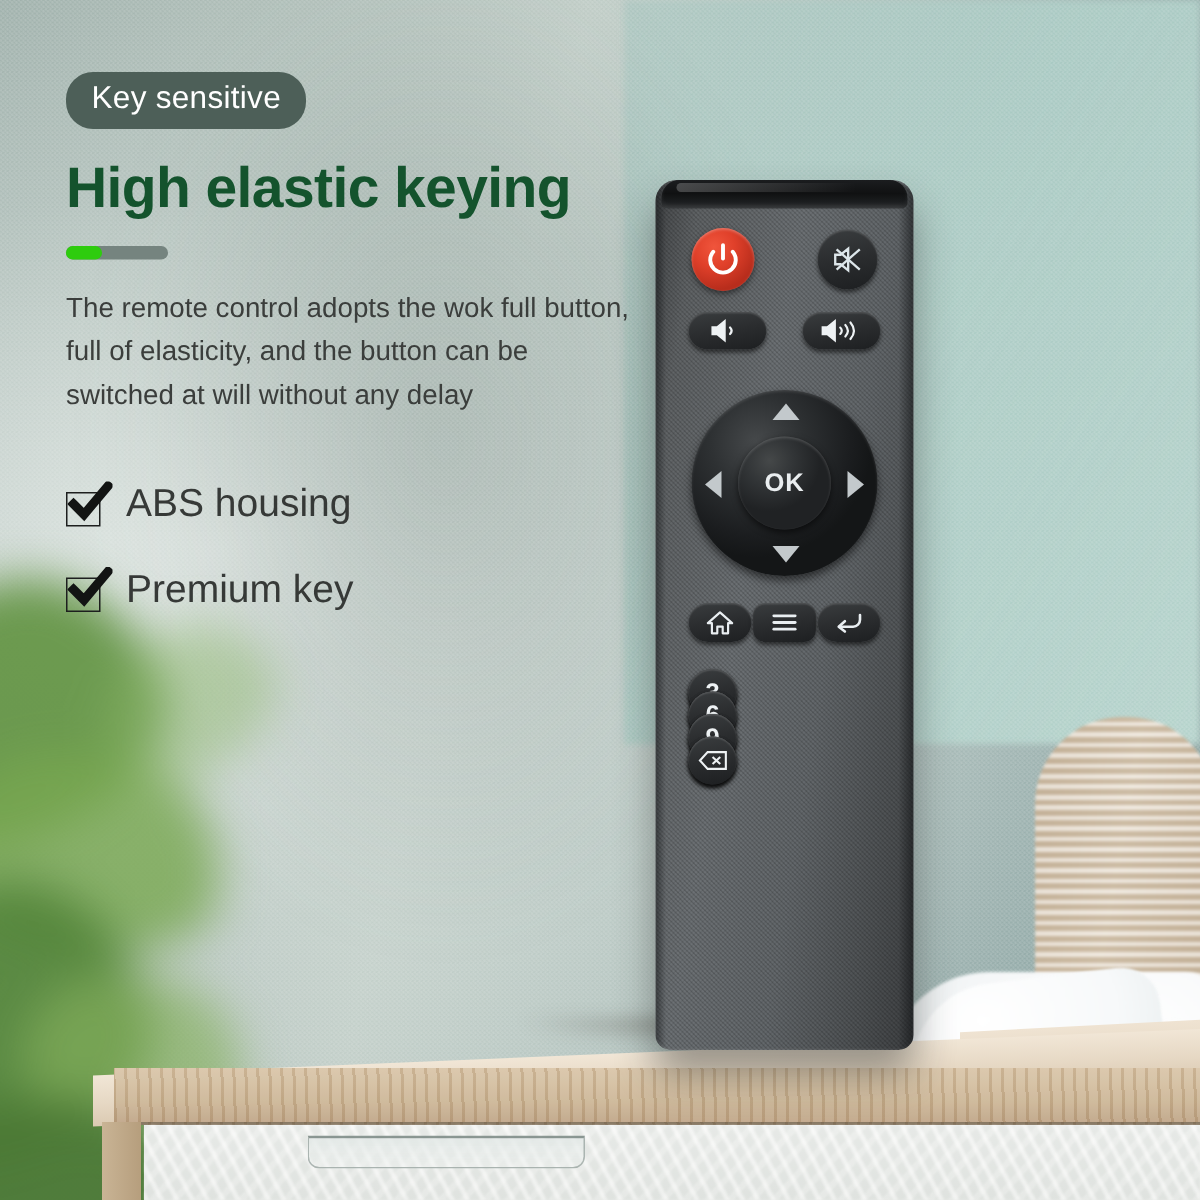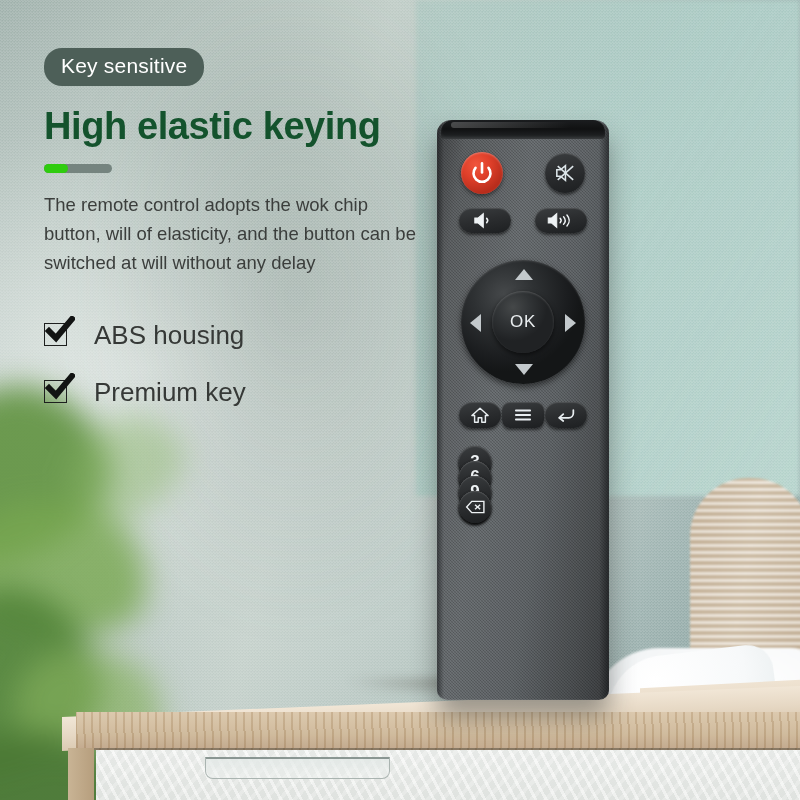--- a/index.html
+++ b/index.html
@@ -161,21 +161,21 @@
   }
   .blurb {
     margin-top: 17px;
     font-size: 18.5px;
     line-height: 1.58;
     color: #3b3e3c;
     max-width: 385px;
   }
   .features { margin-top: 42px; }
   .feature {
-    display: flex; align-items: flex-start; gap: 22px;
+    display: flex; align-items: flex-end; gap: 12px;
     margin-bottom: 26px;
   }
   .check { position: relative; width: 28px; height: 26px; flex: 0 0 auto; }
   .check .box {
     position: absolute; left: 0; top: 3px; width: 23px; height: 23px;
     border: 1.6px solid #1d1f1e;
     background: transparent;
   }
   .check svg { position: absolute; left: 1px; top: -4px; }
   .feature-label { font-size: 26px; color: #363937; }
@@ -244,21 +244,21 @@
     border-radius: 50%;
     background: radial-gradient(62% 62% at 35% 28%, #46494b 0%, #2e3133 40%, #1b1d1f 82%, #141617 100%);
     box-shadow: 0 3px 6px rgba(0,0,0,.55), inset 0 1px 2px rgba(255,255,255,.12);
   }
   .dpad-ok {
     position: absolute; left: 31px; top: 31px; width: 62px; height: 62px;
     border-radius: 50%;
     background: radial-gradient(64% 64% at 34% 26%, #454849 0%, #313436 42%, #202224 85%);
     box-shadow: inset 0 1px 2px rgba(255,255,255,.18), 0 2px 5px rgba(0,0,0,.6);
     display: flex; align-items: center; justify-content: center;
-    color: #eaeef0; font-weight: normal; font-size: 17px; letter-spacing: .6px;
+    color: #eaeef0; font-weight: bold; font-size: 17px; letter-spacing: .6px;
   }
   .arrow { position: absolute; width: 0; height: 0; }
   .arrow.up    { left: 54px; top: 9px;   border-left: 9px solid transparent; border-right: 9px solid transparent; border-bottom: 11px solid #c3c9cc; }
   .arrow.down  { left: 54px; bottom: 9px;border-left: 9px solid transparent; border-right: 9px solid transparent; border-top: 11px solid #c3c9cc; }
   .arrow.left  { left: 9px;  top: 54px;  border-top: 9px solid transparent;  border-bottom: 9px solid transparent; border-right: 11px solid #c3c9cc; }
   .arrow.right { right: 9px; top: 54px;  border-top: 9px solid transparent;  border-bottom: 9px solid transparent; border-left: 11px solid #c3c9cc; }
 
   .key-home { left: 22px;  top: 282px; width: 42px; height: 26px; }
   .key-menu { left: 65px;  top: 282px; width: 42px; height: 26px; border-radius: 8px; }
   .key-back { left: 108px; top: 282px; width: 42px; height: 26px; }
@@ -304,21 +304,21 @@
     <div class="drawer-texture"></div>
   </div>
   <div class="drawer-handle"></div>
 
   <div class="copy">
     <div class="badge" style="background: rgb(77, 95, 88);">Key sensitive</div>
     <div class="headline" style="color: #14532d;">High elastic keying</div>
     <div class="progress" style="background: rgb(117, 132, 127);">
       <div class="progress-fill" style="width: 36%; background: rgb(46, 204, 14);"></div>
     </div>
-    <div class="blurb">The remote control adopts the wok chip button, will of elasticity, and the button can be switched at will without any delay</div>
+    <div class="blurb">The remote control adopts the wok full button, full of elasticity, and the button can be switched at will without any delay</div>
 
     <div class="features">
       <div class="feature">
         <span class="check">
           <span class="box"></span>
           <svg width="30" height="30" viewBox="0 0 30 30">
               <path d="M4 15 L11 22 L27 3" fill="none" stroke="#121413" stroke-width="6" stroke-linecap="square"></path>
             </svg>
         </span>
         <span class="feature-label">ABS housing</span>

